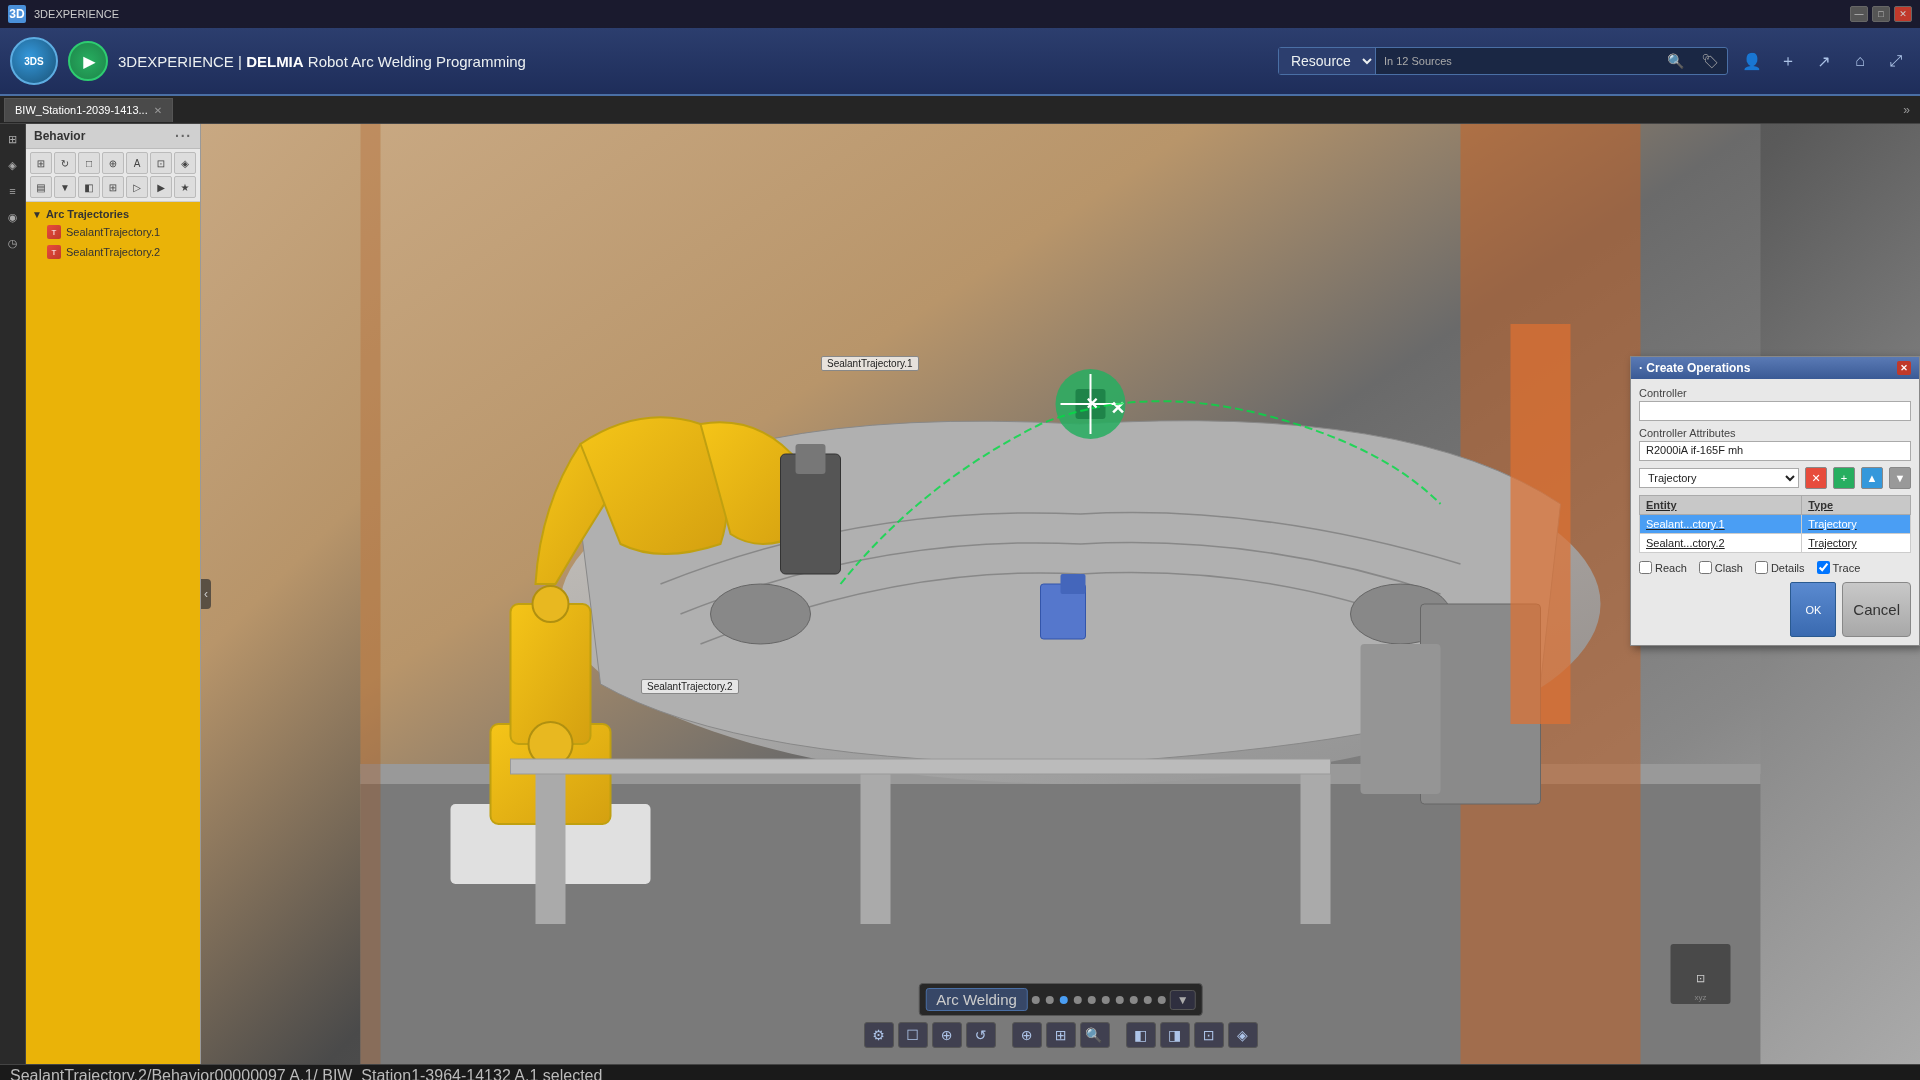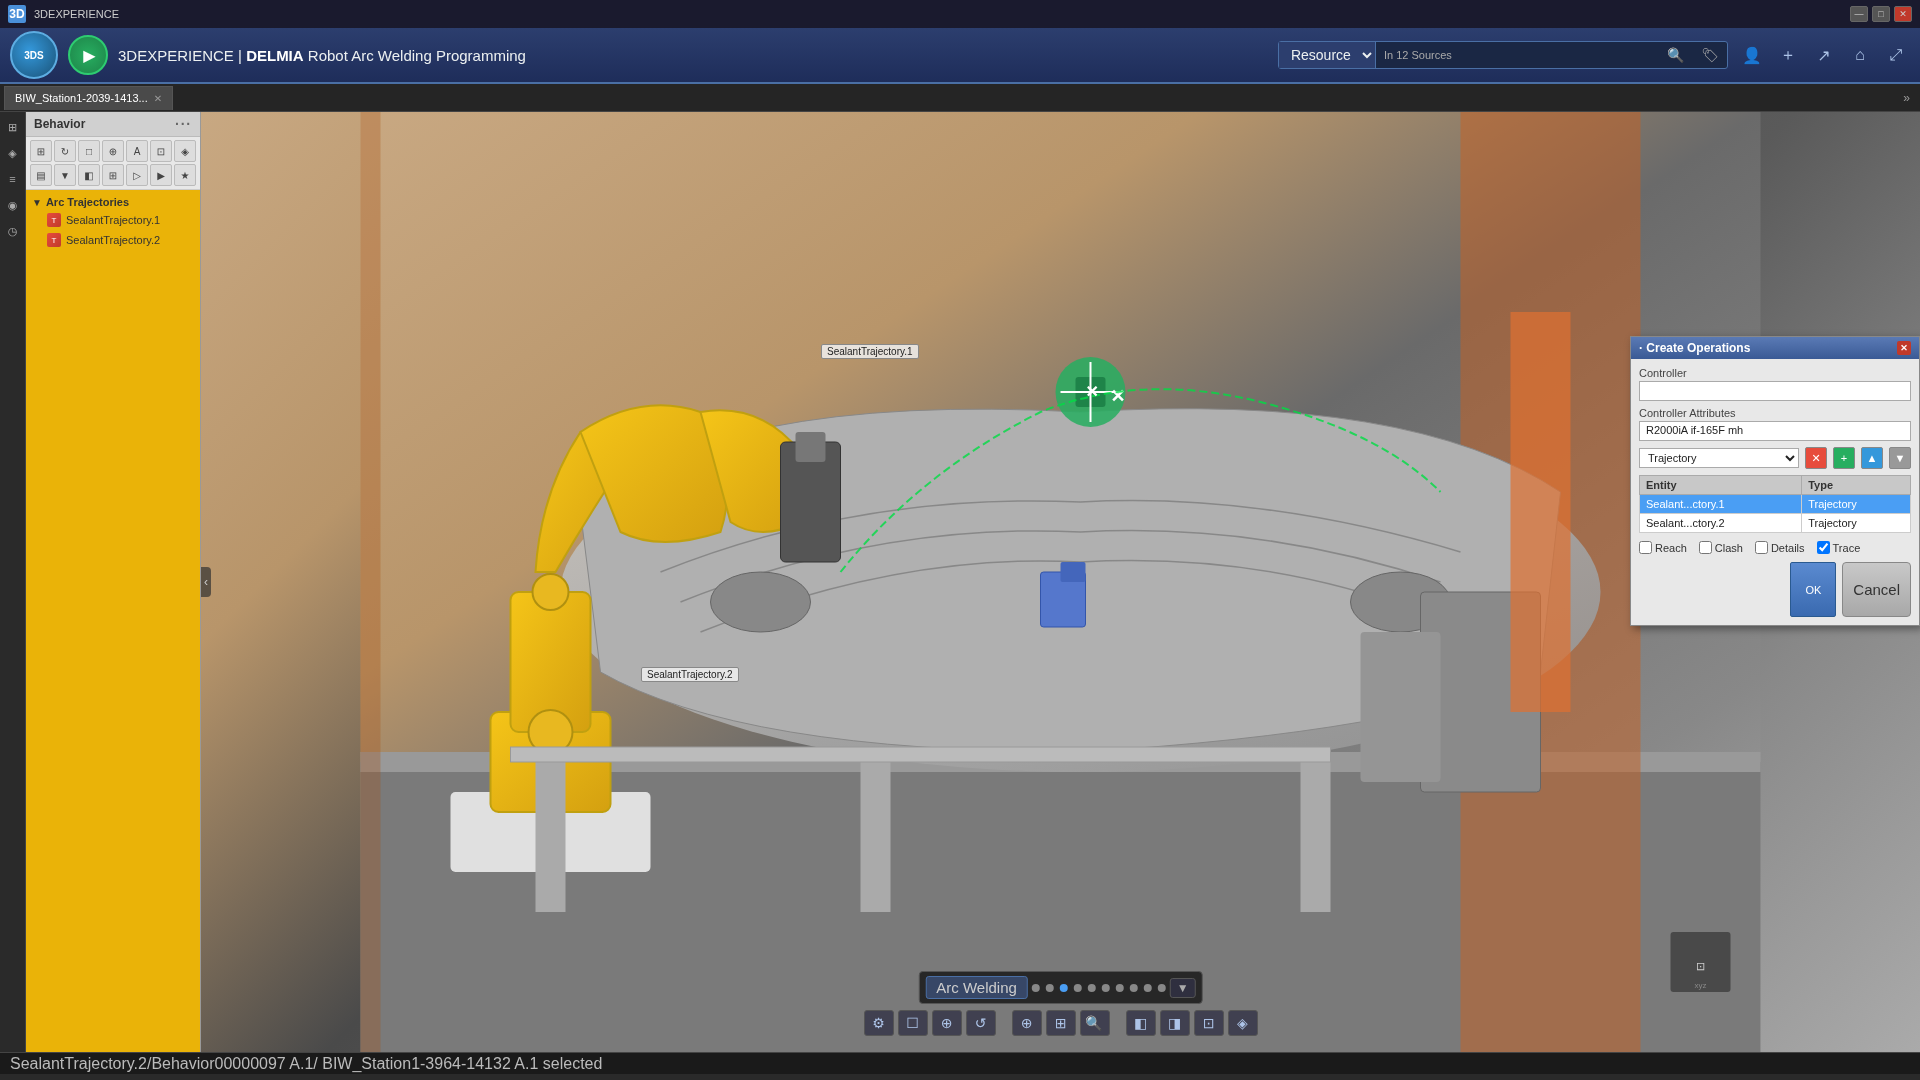--- a/index.html
+++ b/index.html
@@ -38,21 +38,21 @@
       background: #555;
       border: 1px solid #666;
       border-radius: 2px;
       display: flex; align-items: center; justify-content: center;
       font-size: 9px; color: #ccc; cursor: pointer;
     }
     #titlebar .win-btn.close { background: #c0392b; }
 
     
     #top-toolbar {
-      height: 56px;
+      height: 68px;
       background: linear-gradient(to bottom, #2c3e6e, #1e2d5a);
       display: flex;
       align-items: center;
       padding: 0 10px;
       gap: 10px;
       border-bottom: 2px solid #4a6fa5;
     }
     .app-logo {
       width: 48px; height: 48px;
       background: radial-gradient(circle at 40% 40%, #3498db, #1a5276);
@@ -414,20 +414,21 @@
     .btn-red { background: #e74c3c; color: white; }
     .btn-green { background: #27ae60; color: white; }
     .btn-blue { background: #3498db; color: white; }
     .btn-gray { background: #999; color: white; }
 
     .dialog-table {
       width: 100%;
       border-collapse: collapse;
       margin-bottom: 8px;
       font-size: 11px;
+      text-decoration: underline;
     }
     .dialog-table th {
       background: #c8c8c8;
       border: 1px solid #aaa;
       padding: 3px 6px;
       text-align: left;
       color: #333;
     }
     .dialog-table td {
       background: white;
@@ -723,21 +724,21 @@
       <div style="width:8px;"></div>
       <div class="bottom-btn">◧</div>
       <div class="bottom-btn">◨</div>
       <div class="bottom-btn">⊡</div>
       <div class="bottom-btn">◈</div>
     </div>
 
     <div style="position:absolute; left:0; top:50%; transform:translateY(-50%);
                 background:rgba(50,50,50,0.7); color:#ccc; padding:8px 3px; cursor:pointer; border-radius:0 4px 4px 0;">‹</div>
 
-    <div id="create-ops-dialog" style="position:absolute; top: 224px; right: 0px; width:290px;">
+    <div id="create-ops-dialog" style="position:absolute; top: 232px; right: 0px; width:290px;">
       <div class="dialog-titlebar">
         <span>· Create Operations</span>
         <div class="dialog-close-btn">✕</div>
       </div>
       <div class="dialog-body">
 
 
         <div class="dialog-field">
           <div class="dialog-label">Controller</div>
           <div class="dialog-value"></div>

